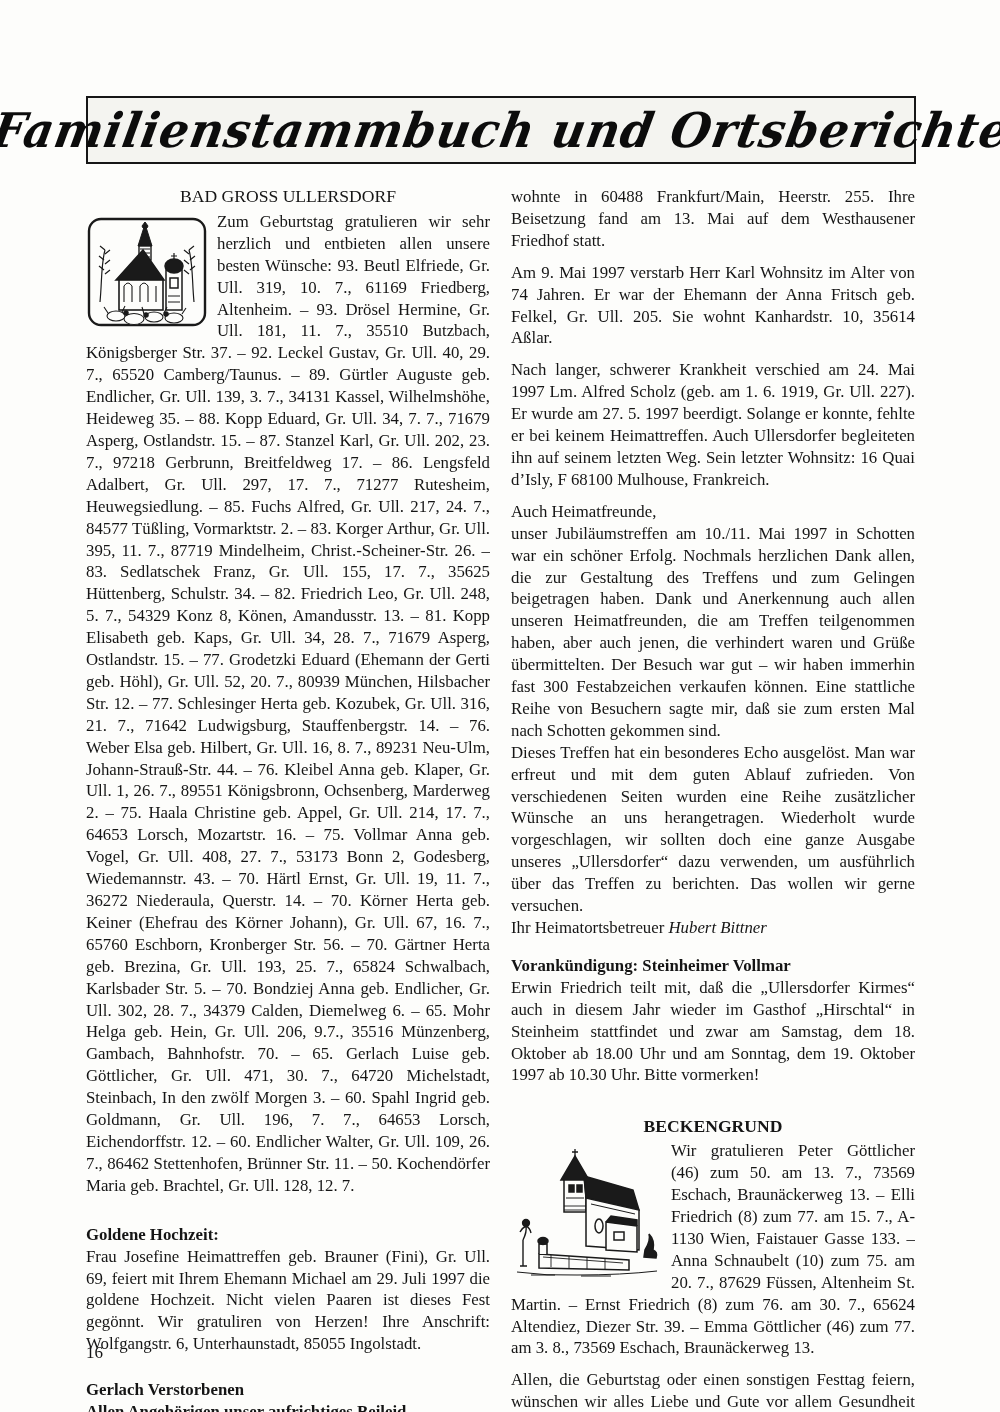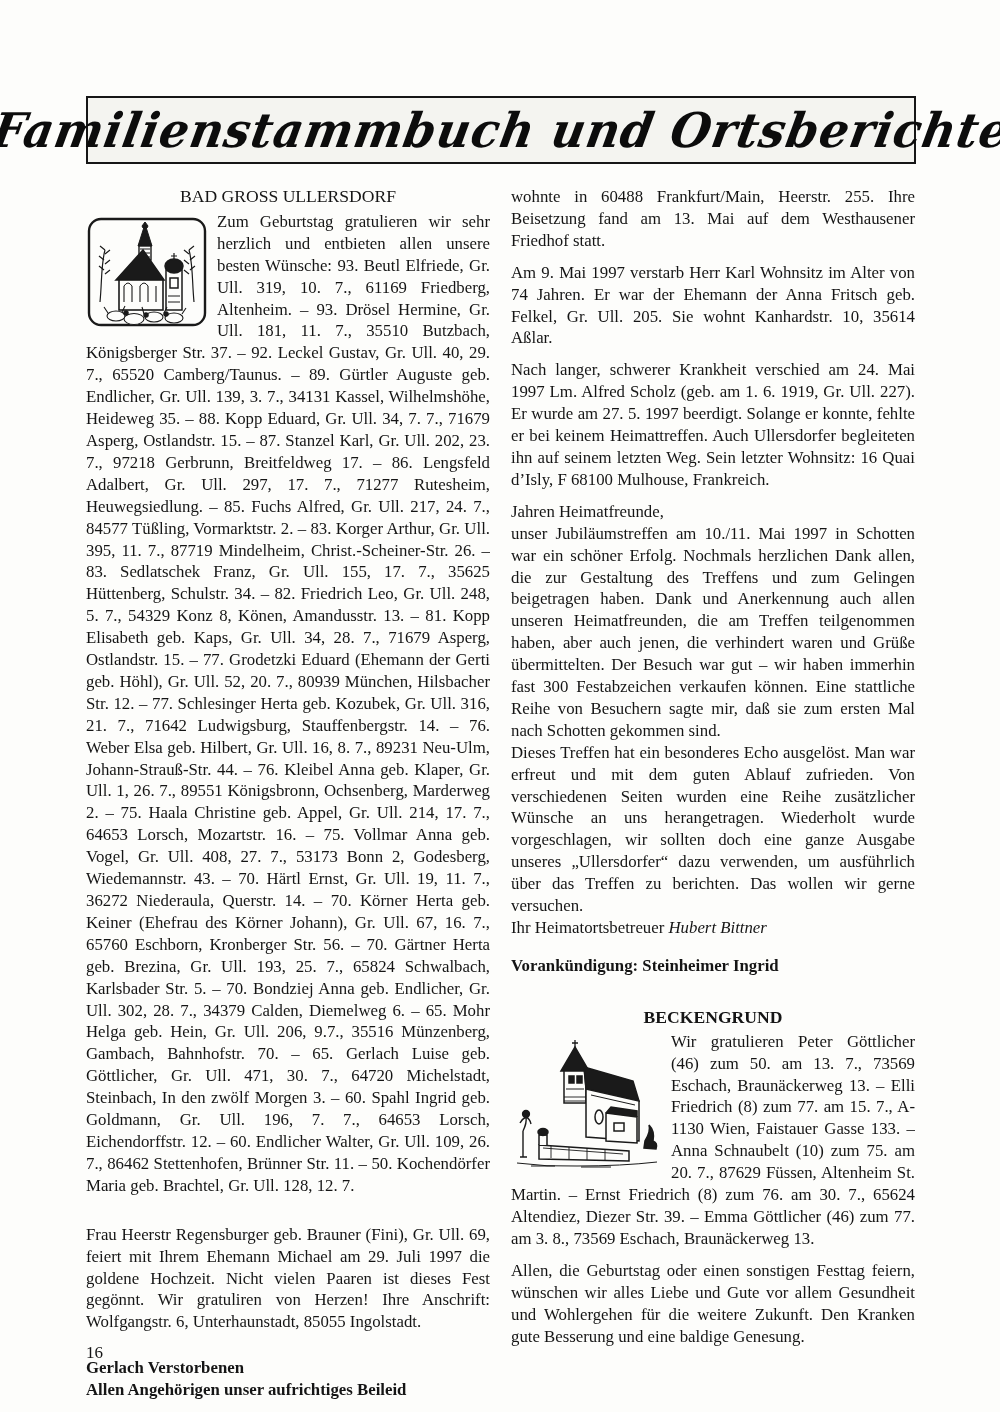--- a/index.html
+++ b/index.html
@@ -100,44 +100,46 @@
             <ellipse cx="88" cy="102" rx="9" ry="5"></ellipse>
             <path d="M22 97 l-4 -6 M36 96 l3 -6 M58 98 l-2 -7 M78 97 l3 -6 M96 98 l4 -6"></path>
             <circle cx="40" cy="97" r="2.2" fill="#1a1a1a"></circle>
             <circle cx="60" cy="99" r="2.2" fill="#1a1a1a"></circle>
             <circle cx="80" cy="98" r="2.2" fill="#1a1a1a"></circle>
           </g>
         </svg><span>Zum Geburtstag gratulieren wir sehr herzlich und entbieten allen unsere besten Wünsche: 93. <b>Beutl Elfriede,</b> Gr. Ull. 319, 10. 7., 61169 Friedberg, Altenheim. – 93. <b>Drösel Hermine,</b> Gr. Ull. 181, 11. 7., 35510 Butzbach, Königsberger Str. 37. – 92. <b>Leckel Gustav,</b> Gr. Ull. 40, 29. 7., 65520 Camberg/Taunus. – 89. <b>Gürtler Auguste</b> geb. Endlicher, Gr. Ull. 139, 3. 7., 34131 Kassel, Wilhelmshöhe, Heideweg 35. – 88. <b>Kopp Eduard,</b> Gr. Ull. 34, 7. 7., 71679 Asperg, Ostlandstr. 15. – 87. <b>Stanzel Karl,</b> Gr. Ull. 202, 23. 7., 97218 Gerbrunn, Breitfeldweg 17. – 86. <b>Lengsfeld Adalbert,</b> Gr. Ull. 297, 17. 7., 71277 Rutesheim, Heuwegsiedlung. – 85. <b>Fuchs Alfred,</b> Gr. Ull. 217, 24. 7., 84577 Tüßling, Vormarktstr. 2. – 83. <b>Korger Arthur,</b> Gr. Ull. 395, 11. 7., 87719 Mindelheim, Christ.-Scheiner-Str. 26. – 83. <b>Sedlatschek Franz,</b> Gr. Ull. 155, 17. 7., 35625 Hüttenberg, Schulstr. 34. – 82. <b>Friedrich Leo,</b> Gr. Ull. 248, 5. 7., 54329 Konz 8, Könen, Amandusstr. 13. – 81. <b>Kopp Elisabeth</b> geb. Kaps, Gr. Ull. 34, 28. 7., 71679 Asperg, Ostlandstr. 15. – 77. <b>Grodetzki Eduard</b> (Ehemann der Gerti geb. Höhl), Gr. Ull. 52, 20. 7., 80939 München, Hilsbacher Str. 12. – 77. <b>Schlesinger Herta</b> geb. Kozubek, Gr. Ull. 316, 21. 7., 71642 Ludwigsburg, Stauffenbergstr. 14. – 76. <b>Weber Elsa</b> geb. Hilbert, Gr. Ull. 16, 8. 7., 89231 Neu-Ulm, Johann-Strauß-Str. 44. – 76. <b>Kleibel Anna</b> geb. Klaper, Gr. Ull. 1, 26. 7., 89551 Königsbronn, Ochsenberg, Marderweg 2. – 75. <b>Haala Christine</b> geb. Appel, Gr. Ull. 214, 17. 7., 64653 Lorsch, Mozartstr. 16. – 75. <b>Vollmar Anna</b> geb. Vogel, Gr. Ull. 408, 27. 7., 53173 Bonn 2, Godesberg, Wiedemannstr. 43. – 70. <b>Härtl Ernst,</b> Gr. Ull. 19, 11. 7., 36272 Niederaula, Querstr. 14. – 70. <b>Körner Herta</b> geb. Keiner (Ehefrau des Körner Johann), Gr. Ull. 67, 16. 7., 65760 Eschborn, Kronberger Str. 56. – 70. <b>Gärtner Herta</b> geb. Brezina, Gr. Ull. 193, 25. 7., 65824 Schwalbach, Karlsbader Str. 5. – 70. <b>Bondziej Anna</b> geb. Endlicher, Gr. Ull. 302, 28. 7., 34379 Calden, Diemelweg 6. – 65. <b>Mohr Helga</b> geb. Hein, Gr. Ull. 206, 9.7., 35516 Münzenberg, Gambach, Bahnhofstr. 70. – 65. <b>Gerlach Luise</b> geb. Göttlicher, Gr. Ull. 471, 30. 7., 64720 Michelstadt, Steinbach, In den zwölf Morgen 3. – 60. <b>Spahl Ingrid</b> geb. Goldmann, Gr. Ull. 196, 7. 7., 64653 Lorsch, Eichendorffstr. 12. – 60. <b>Endlicher Walter,</b> Gr. Ull. 109, 26. 7., 86462 Stettenhofen, Brünner Str. 11. – 50. <b>Kochendörfer Maria</b> geb. Brachtel, Gr. Ull. 128, 12. 7.</span>
       </p>
 
       <div class="goldene-block">
-        <p>Frau <b>Heerstr Regensburger</b> geb. Brauner (Fini), Gr. Ull. 69, feiert mit Ihrem Ehemann <b>Michael</b> am 29. Juli 1997 die goldene Hochzeit. Nicht vielen Paaren ist dieses Fest gegönnt. Wir gratuliren von Herzen! Ihre Anschrift: Wolfgangstr. 6, Unterhaunstadt, 85055 Ingolstadt.</p>
+        <p class="sub-head">Goldene Hochzeit:</p>
+        <p>Frau <b>Josefine Heimattreffen</b> geb. Brauner (Fini), Gr. Ull. 69, feiert mit Ihrem Ehemann <b>Michael</b> am 29. Juli 1997 die goldene Hochzeit. Nicht vielen Paaren ist dieses Fest gegönnt. Wir gratuliren von Herzen! Ihre Anschrift: Wolfgangstr. 6, Unterhaunstadt, 85055 Ingolstadt.</p>
       </div>
 
       <div class="verstorbene-block">
         <p class="sub-head">Gerlach Verstorbenen</p>
         <p class="sub-head">Allen Angehörigen unser aufrichtiges Beileid</p>
 
       </div>
 
     </div>
 
     <div class="col">
 
       <p class="rp">wohnte in 60488 Frankfurt/Main, Heerstr. 255. Ihre Beisetzung fand am 13. Mai auf dem Westhausener Friedhof statt.</p>
       <p class="rp">Am 9. Mai 1997 verstarb Herr <b>Karl Wohnsitz</b> im Alter von 74 Jahren. Er war der Ehemann der Anna Fritsch geb. Felkel, Gr. Ull. 205. Sie wohnt Kanhardstr. 10, 35614 Aßlar.</p>
       <p class="rp">Nach langer, schwerer Krankheit verschied am 24. Mai 1997 Lm. <b>Alfred Scholz</b> (geb. am 1. 6. 1919, Gr. Ull. 227). Er wurde am 27. 5. 1997 beerdigt. Solange er konnte, fehlte er bei keinem Heimattreffen. Auch Ullersdorfer begleiteten ihn auf seinem letzten Weg. Sein letzter Wohnsitz: 16 Quai d’Isly, F 68100 Mulhouse, Frankreich.</p>
 
-      <p style="text-align:left;">Jahren Heimatfreunde,</p>
+      <p style="text-align:left;">Auch Heimatfreunde,</p>
       <p>unser Jubiläumstreffen am 10./11. Mai 1997 in Schotten war ein schöner Erfolg. Nochmals herzlichen Dank allen, die zur Gestaltung des Treffens und zum Gelingen beigetragen haben. Dank und Anerkennung auch allen unseren Heimatfreunden, die am Treffen teilgenommen haben, aber auch jenen, die verhindert waren und Grüße übermittelten. Der Besuch war gut – wir haben immerhin fast 300 Festabzeichen verkaufen können. Eine stattliche Reihe von Besuchern sagte mir, daß sie zum ersten Mal nach Schotten gekommen sind.</p>
       <p>Dieses Treffen hat ein besonderes Echo ausgelöst. Man war erfreut und mit dem guten Ablauf zufrieden. Von verschiedenen Seiten wurden eine Reihe zusätzlicher Wünsche an uns herangetragen. Wiederholt wurde vorgeschlagen, wir sollten doch eine ganze Ausgabe unseres „Ullersdorfer“ dazu verwenden, um ausführlich über das Treffen zu berichten. Das wollen wir gerne versuchen.</p>
       <p class="sig-line">Ihr Heimatortsbetreuer <i>Hubert Bittner</i></p>
 
       <div class="kirmes-block">
-        <p class="sub-head">Vorankündigung: Steinheimer Ingrid</p>
+        <p class="sub-head">Vorankündigung: Steinheimer Vollmar</p>
+        <p>Erwin Friedrich teilt mit, daß die „Ullersdorfer Kirmes“ auch in diesem Jahr wieder im Gasthof „Hirschtal“ in Steinheim stattfindet und zwar am Samstag, dem 18. Oktober ab 18.00 Uhr und am Sonntag, dem 19. Oktober 1997 ab 10.30 Uhr. Bitte vormerken!</p>
       </div>
 
       <p class="beck-title">BECKENGRUND</p>
 
       <p>
         <svg class="church2" viewBox="0 0 152 132" xmlns="http://www.w3.org/2000/svg">
           <g stroke="#1a1a1a" fill="none" stroke-width="1.5">
 
             <path d="M50 34 L64 10 L78 34 Z" fill="#1a1a1a"></path>
             <path d="M64 10 v-7 M61 6 h6" stroke-width="1.3"></path>

